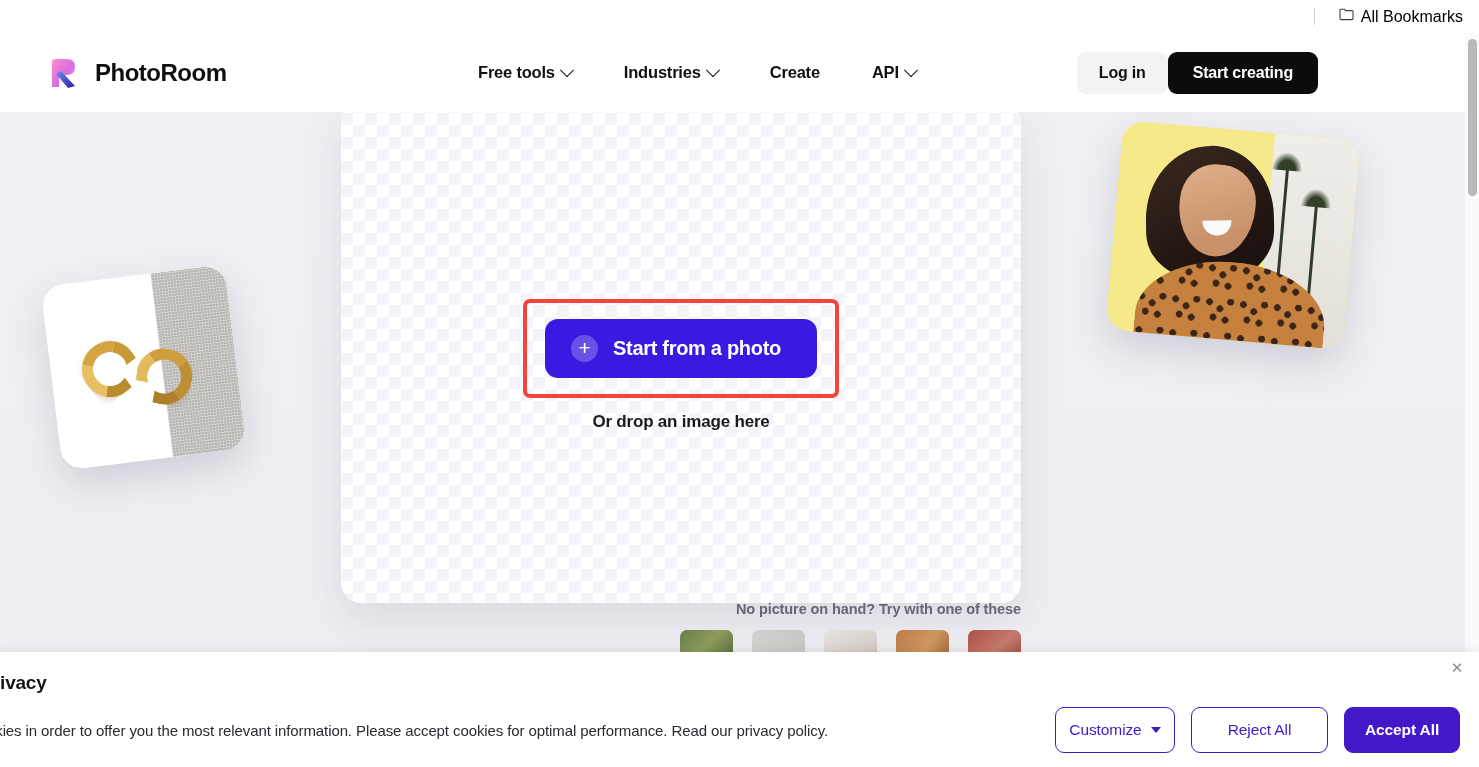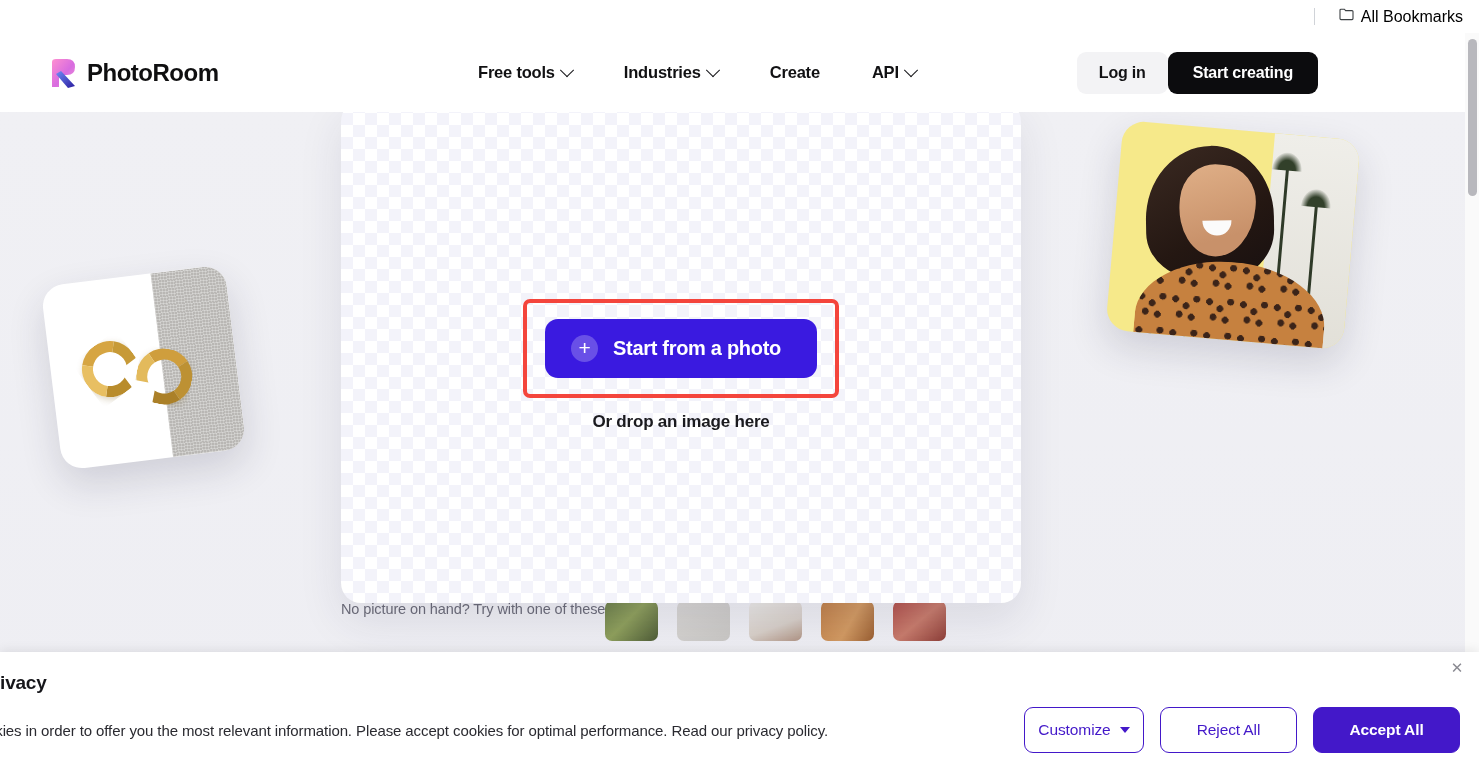--- a/index.html
+++ b/index.html
@@ -80,21 +80,21 @@
     background: #ffffff;
     display: flex;
     align-items: center;
     z-index: 30;
   }
   .brand {
     position: absolute;
     left: 44px;
     display: flex;
     align-items: center;
-    gap: 5px;
+    gap: 13px;
     cursor: pointer;
     text-decoration: none;
   }
   .brand-name {
     font-size: 24px;
     font-weight: 700;
     color: #0f0f10;
     letter-spacing: -.5px;
   }
   .nav {
@@ -340,22 +340,24 @@
     letter-spacing: -.2px;
   }
 
   
   .samples {
     position: absolute;
     left: 341px;
     top: 568px;
     width: 680px;
     display: flex;
-    align-items: flex-start;
+    flex-direction: column;
+    align-items: flex-end;
     z-index: 18;
+    font-weight: bold;
   }
   .samples-label {
     font-size: 14.5px;
     color: #6c6c78;
     margin-bottom: 13px;
     letter-spacing: -.1px;
   }
   .thumbs {
     display: flex;
     gap: 19px;
@@ -433,21 +435,21 @@
     gap: 9px;
   }
   .cb-caret {
     width: 0; height: 0;
     border-left: 5px solid transparent;
     border-right: 5px solid transparent;
     border-top: 6px solid #4318c9;
   }
   .cb-reject { width: 137px; }
   .cb-accept {
-    width: 147px;
+    width: 116px;
     background: #4318c9;
     border: 1.6px solid #4318c9;
     color: #ffffff;
     font-weight: 700;
   }
   .cb-close {
     position: absolute;
     right: 12px;
     top: 5px;
     width: 20px; height: 20px;

